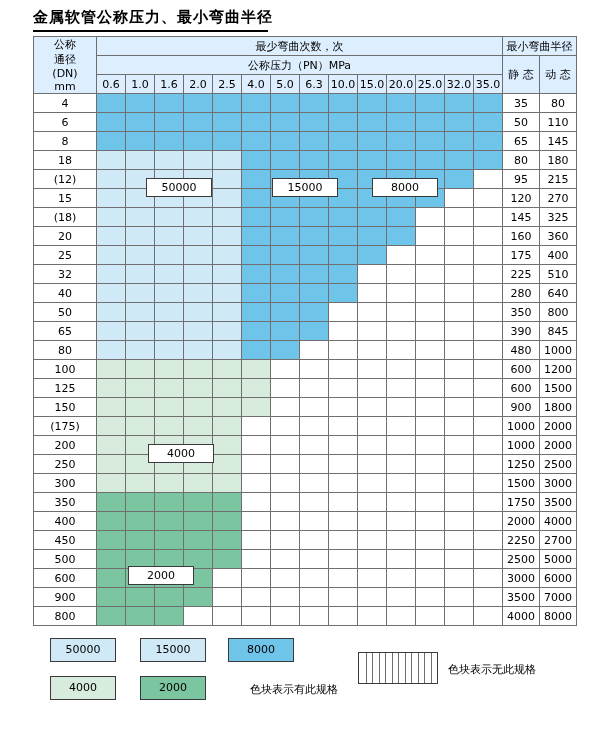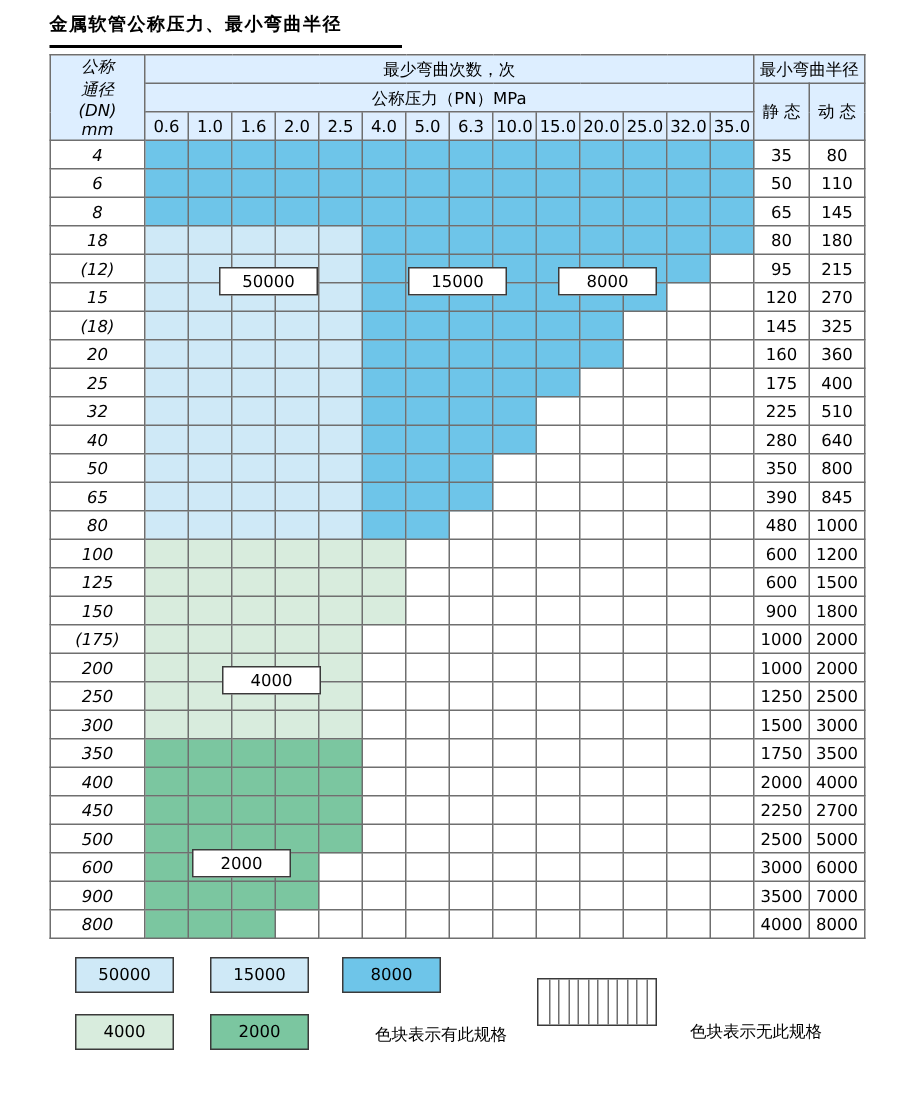--- a/index.html
+++ b/index.html
@@ -6,21 +6,21 @@
   body{
     width:600px;height:743px;
     background:#ffffff;
     font-family:"DejaVu Sans","Liberation Sans",sans-serif;
     font-size:11px;color:#000;
     position:relative;
     overflow:hidden;
   }
   #title{
     position:absolute;left:33px;top:8px;
-    font-size:12px;font-weight:bold;
+    font-size:15px;font-weight:bold;
     letter-spacing:1px;
     font-family:"DejaVu Serif","Liberation Serif",serif;
   }
   #title-rule{
     position:absolute;left:33px;top:30px;width:235px;height:2px;background:#000;
   }
   table{
     position:absolute;left:33px;top:36px;
     border-collapse:collapse;
     table-layout:fixed;
@@ -29,21 +29,21 @@
     border:1px solid #6f6f6f;
     padding:0;margin:0;
     text-align:center;
     vertical-align:middle;
     font-weight:normal;
     font-size:11px;
     height:18px;
     background:#ffffff;
   }
   .hdr{background:#ddeeff;}
-  .dn{width:62px;font-style:italic;}
+  .dn{width:62px;}
   .pcell{width:28px;}
   .rcell{width:36px;text-align:center;}
   .blue{background:#6ec5e9;}
   .lblue{background:#cfe9f7;}
   .green{background:#7bc6a0;}
   .lgreen{background:#d8ecdd;}
   .row-lbl{background:#ffffff;text-align:center;}
 
   
   .vbox{
@@ -674,13 +674,13 @@
     <i style="left: 19.5px;"></i>
     <i style="left: 26px;"></i>
     <i style="left: 32.5px;"></i>
     <i style="left: 39px;"></i>
     <i style="left: 45.5px;"></i>
     <i style="left: 52px;"></i>
     <i style="left: 58.5px;"></i>
     <i style="left: 65px;"></i>
     <i style="left: 71.5px;"></i>
   </div>
-<div class="legend-note" style="left:448px;top:680px;margin-left:12px;">色块表示无此规格</div>
+<div class="legend-note" style="left:448px;top:662px;">色块表示无此规格</div>
 
 </body></html>

